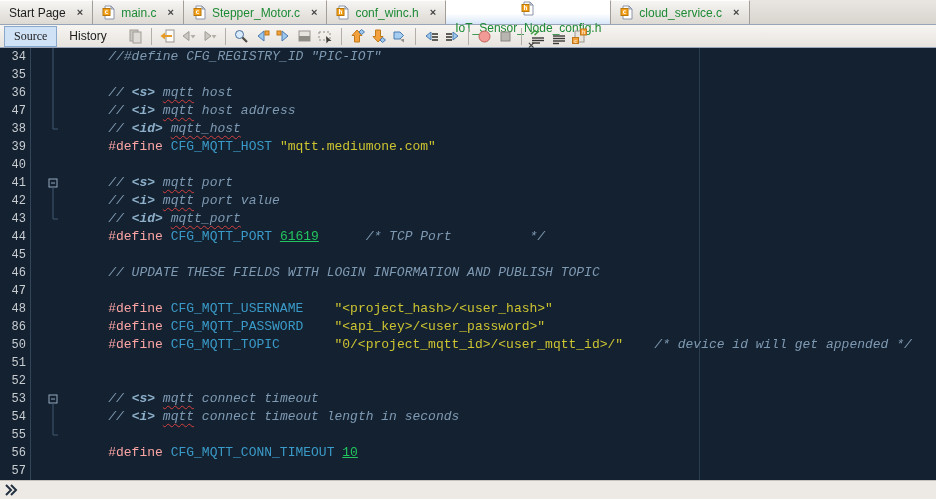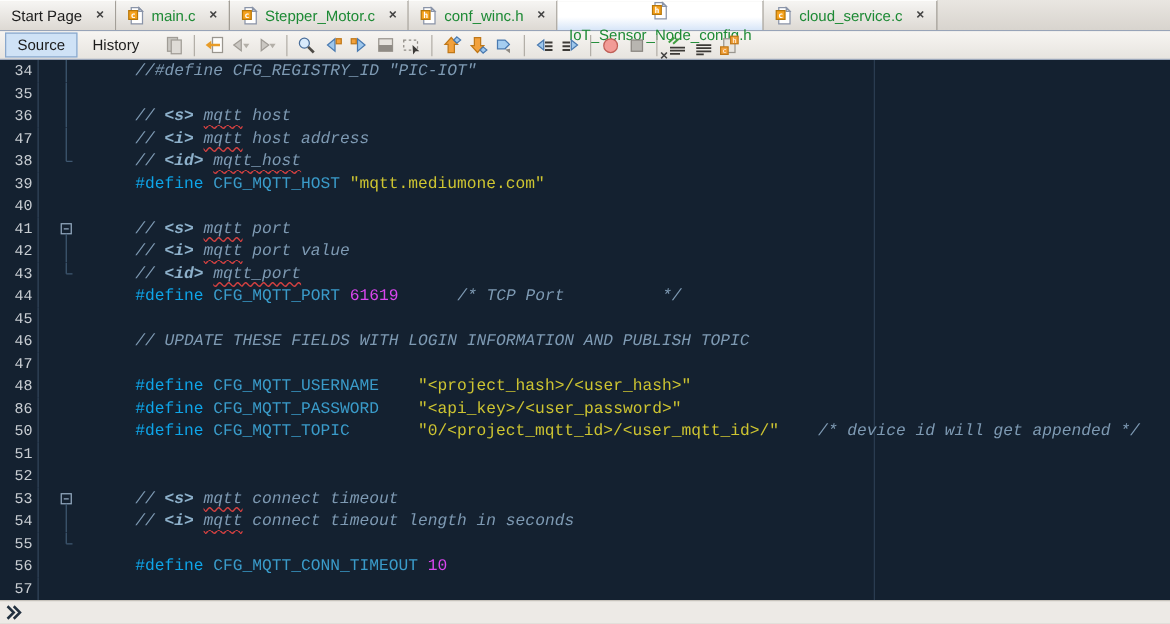--- a/index.html
+++ b/index.html
@@ -15,40 +15,40 @@
   .tab.active{background:linear-gradient(#ffffff 55%,#d8e6f8);border-top:1px solid #ffffff;flex-direction:column;}
   .tab .lbl{color:#1d8a35;}
   .tab.startpage .lbl{color:#1c1c1c;}
   .tab .close{margin-left:6px;color:#444;font-weight:bold;font-size:11px;line-height:1;cursor:pointer;}
   .ticon{display:inline-flex;}
   
   .toolbar{height:23px;display:flex;align-items:center;background:linear-gradient(#f7f5f2,#e7e4df);
            border-bottom:1px solid #9aa6ba;box-sizing:border-box;padding:0 4px;gap:2px;}
   .srcbtn{font-family:"Liberation Sans",sans-serif;font-size:12px;color:#1c1c1c;border:1px solid transparent;
           background:transparent;padding:2px 9px;margin:0;cursor:pointer;}
-  .srcbtn.active{background:#cfe2f6;border:1px solid #8aa8cc;}
+  .srcbtn.active{background:#cfe2f6;border:1px solid #8aa8cc;font-family:Liberation Serif, serif;}
   .tbicons{display:flex;align-items:center;gap:4px;margin-left:8px;}
   .tbicon{width:17px;height:17px;display:inline-flex;align-items:center;justify-content:center;cursor:pointer;}
   .tbsep{width:1px;height:17px;background:#b3afa8;margin:0 3px;}
   
   .editor{height:432px;background:#142130;position:relative;overflow:hidden;
           font-family:"Liberation Mono","DejaVu Sans Mono",monospace;font-size:13px;line-height:18px;}
   .margin-line{position:absolute;left:699px;top:0;bottom:0;width:1px;background:#2a3c50;}
   .line{display:flex;height:18px;white-space:pre;position:relative;gap:16px;}
   .gut{width:26px;flex:0 0 26px;text-align:right;padding-right:4px;color:#c8cdd2;
        border-right:1px solid #32455a;font-size:12px;}
   .fold{width:12px;flex:0 0 12px;position:relative;}
   .fold svg{position:absolute;left:0;top:0;}
   .code{padding-left:2px;color:#b9c2cc;}
   .cm{color:#7e9ab3;font-style:italic;}
   .tag{color:#8db0ca;font-weight:bold;}
-  .kw{color:#0ea5e9;text-align:right;}
+  .kw{color:#fca5a5;text-align:right;}
   .id{color:#3a9bc9;}
   .str{color:#cdc431;}
-  .num{color:#d946ef;}
+  .num{color:#22c55e;text-decoration:underline;}
   .pl{color:#b9c2cc;}
   .sp{text-decoration:underline wavy #d34040;text-decoration-thickness:1px;text-underline-offset:3px;}
   
   .breadcrumb{height:19px;background:#edeae6;border-top:1px solid #c6c2bb;display:flex;
               align-items:center;padding-left:3px;box-sizing:border-box;}
   .bc-chev{display:inline-flex;cursor:pointer;}
 </style>
 </head>
 <body>
 

